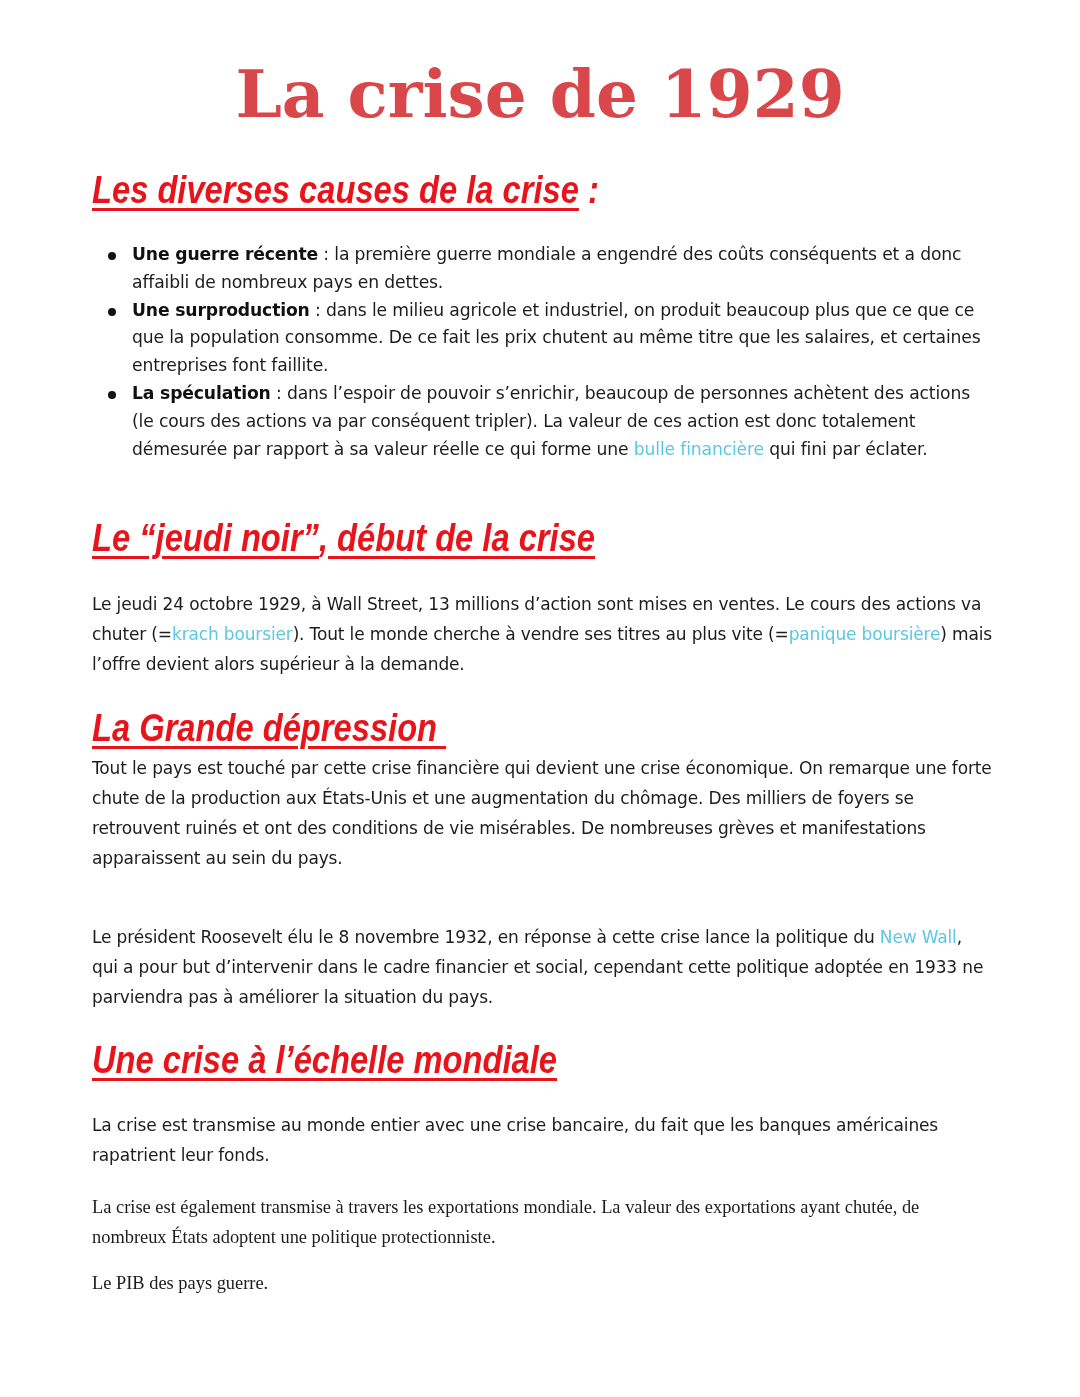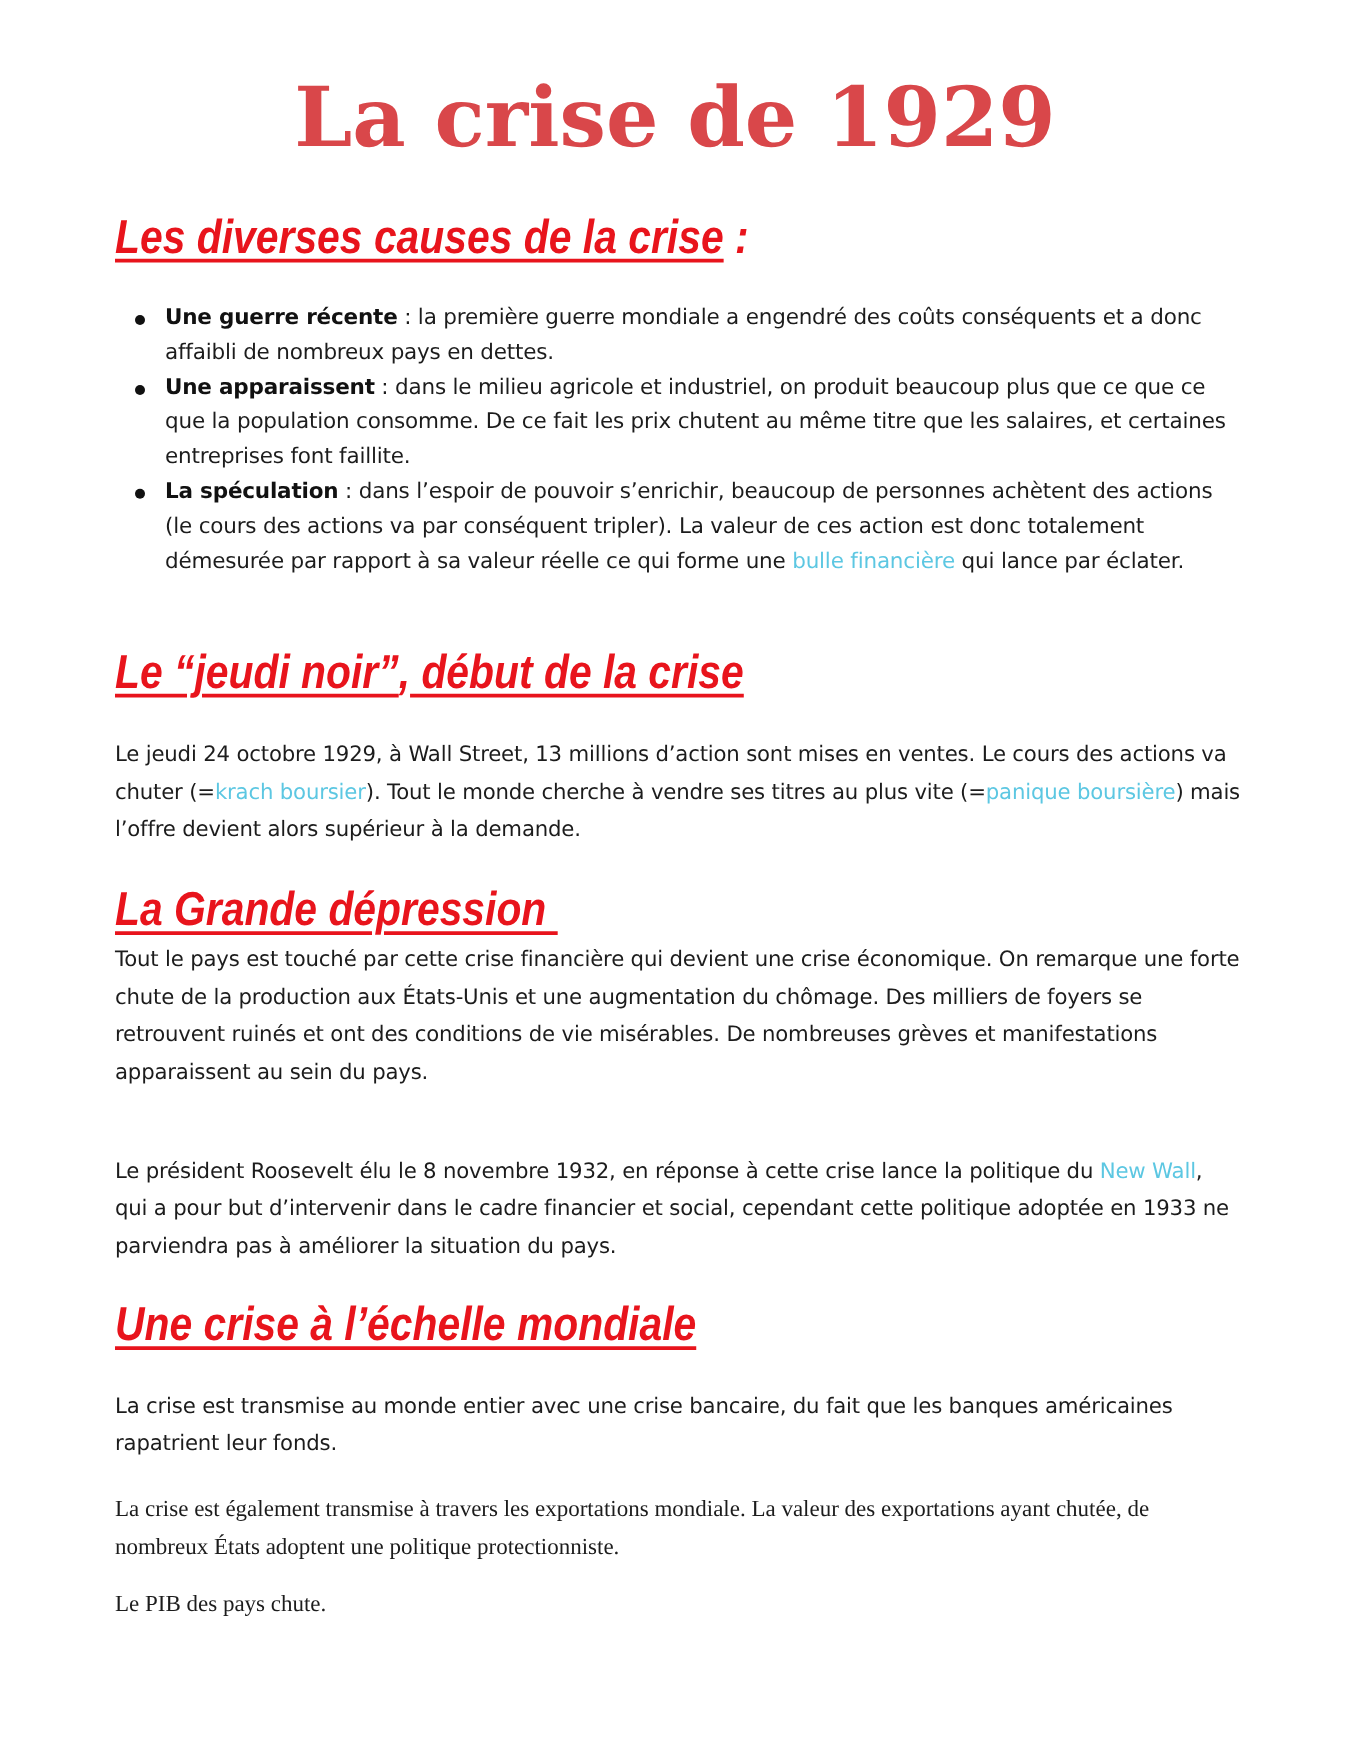--- a/index.html
+++ b/index.html
@@ -97,25 +97,25 @@
     <span class="u">Les diverses causes de la crise</span><span> :</span>
   </h2>
 
   <ul class="causes">
     <li>
       <span class="bullet"></span>
       <b>Une guerre récente</b><span> : la première guerre mondiale a engendré des coûts conséquents et a donc affaibli de nombreux pays en dettes.</span>
     </li>
     <li>
       <span class="bullet"></span>
-      <b>Une apparaissent</b><span>  : dans le milieu agricole et industriel, on produit beaucoup plus que ce que ce que la population consomme. De ce fait les prix chutent au même titre que les salaires, et certaines entreprises font faillite.</span>
+      <b>Une surproduction</b><span>  : dans le milieu agricole et industriel, on produit beaucoup plus que ce que ce que la population consomme. De ce fait les prix chutent au même titre que les salaires, et certaines entreprises font faillite.</span>
     </li>
     <li>
       <span class="bullet"></span>
-      <b>La spéculation</b><span> : dans l’espoir de pouvoir s’enrichir, beaucoup de personnes achètent des actions (le cours des actions va par conséquent tripler). La valeur de ces action est donc totalement démesurée par rapport à sa valeur réelle ce qui forme une </span><span class="link">bulle financière</span><span> qui lance par éclater.</span>
+      <b>La spéculation</b><span> : dans l’espoir de pouvoir s’enrichir, beaucoup de personnes achètent des actions (le cours des actions va par conséquent tripler). La valeur de ces action est donc totalement démesurée par rapport à sa valeur réelle ce qui forme une </span><span class="link">bulle financière</span><span> qui fini par éclater.</span>
     </li>
   </ul>
 
   <h2 class="h2" style="top:514px;">
     <span class="u">Le “jeudi noir”</span><span>,</span><span class="u"> début de la crise</span>
   </h2>
 
   <p class="body-text" style="top:589px;">
     <span>Le jeudi 24 octobre 1929, à Wall Street, 13 millions d’action sont mises en ventes. Le cours des actions va chuter (=</span><span class="link">krach boursier</span><span>). Tout le monde cherche à vendre ses titres au plus vite (=</span><span class="link">panique boursière</span><span>) mais l’offre devient alors supérieur à la demande.</span>
   </p>
@@ -131,15 +131,15 @@
   </p>
 
   <h2 class="h2" style="top:1036px;">
     <span class="u">Une crise à l’échelle mondiale</span>
   </h2>
 
   <p class="body-text" style="top:1110px;">La crise est transmise au monde entier avec une crise bancaire, du fait que les banques américaines rapatrient leur fonds.</p>
 
   <p class="body-text arial" style="top:1192px;">La crise est également transmise à travers les exportations mondiale. La valeur des exportations ayant chutée, de nombreux États adoptent une politique protectionniste.</p>
 
-  <p class="body-text arial" style="top:1268px;">Le PIB des pays chute.</p>
+  <p class="body-text arial" style="top:1268px;">Le PIB des pays guerre.</p>
 
 </div>
 
 </body></html>

